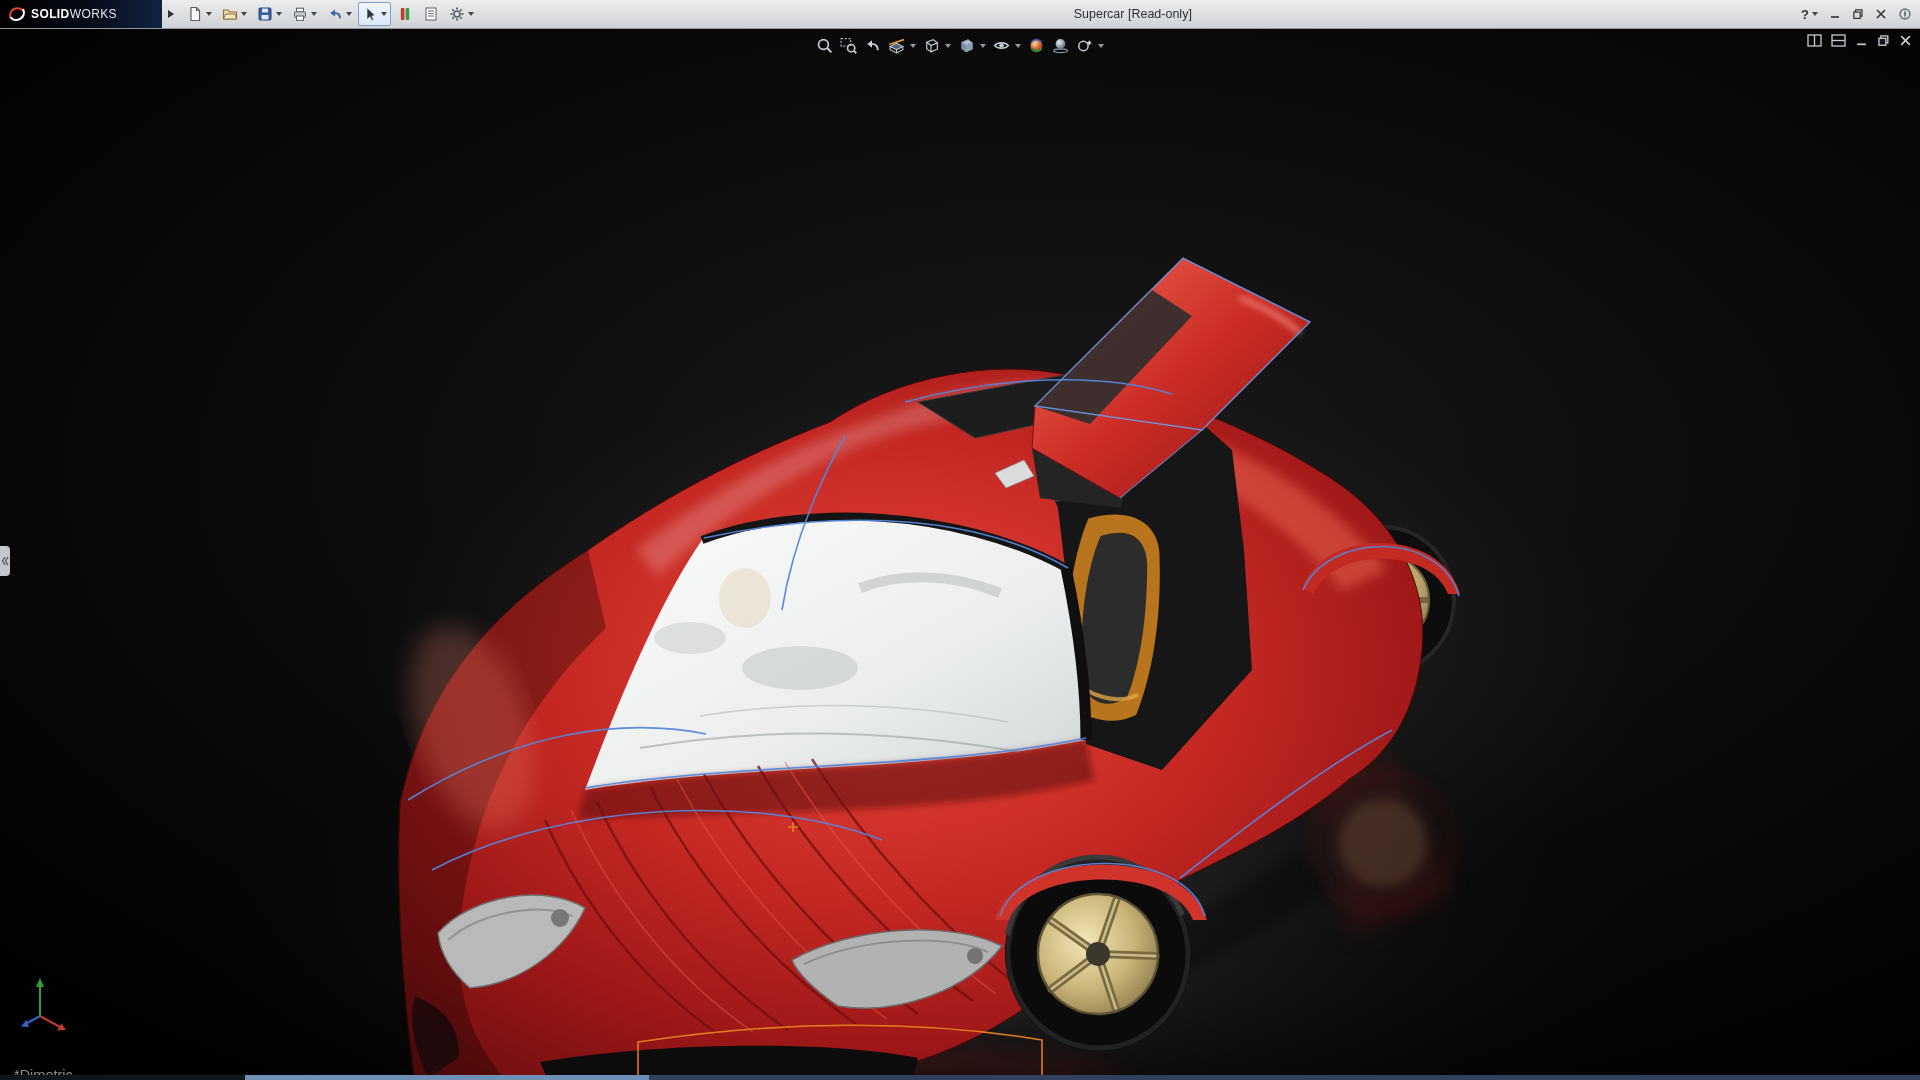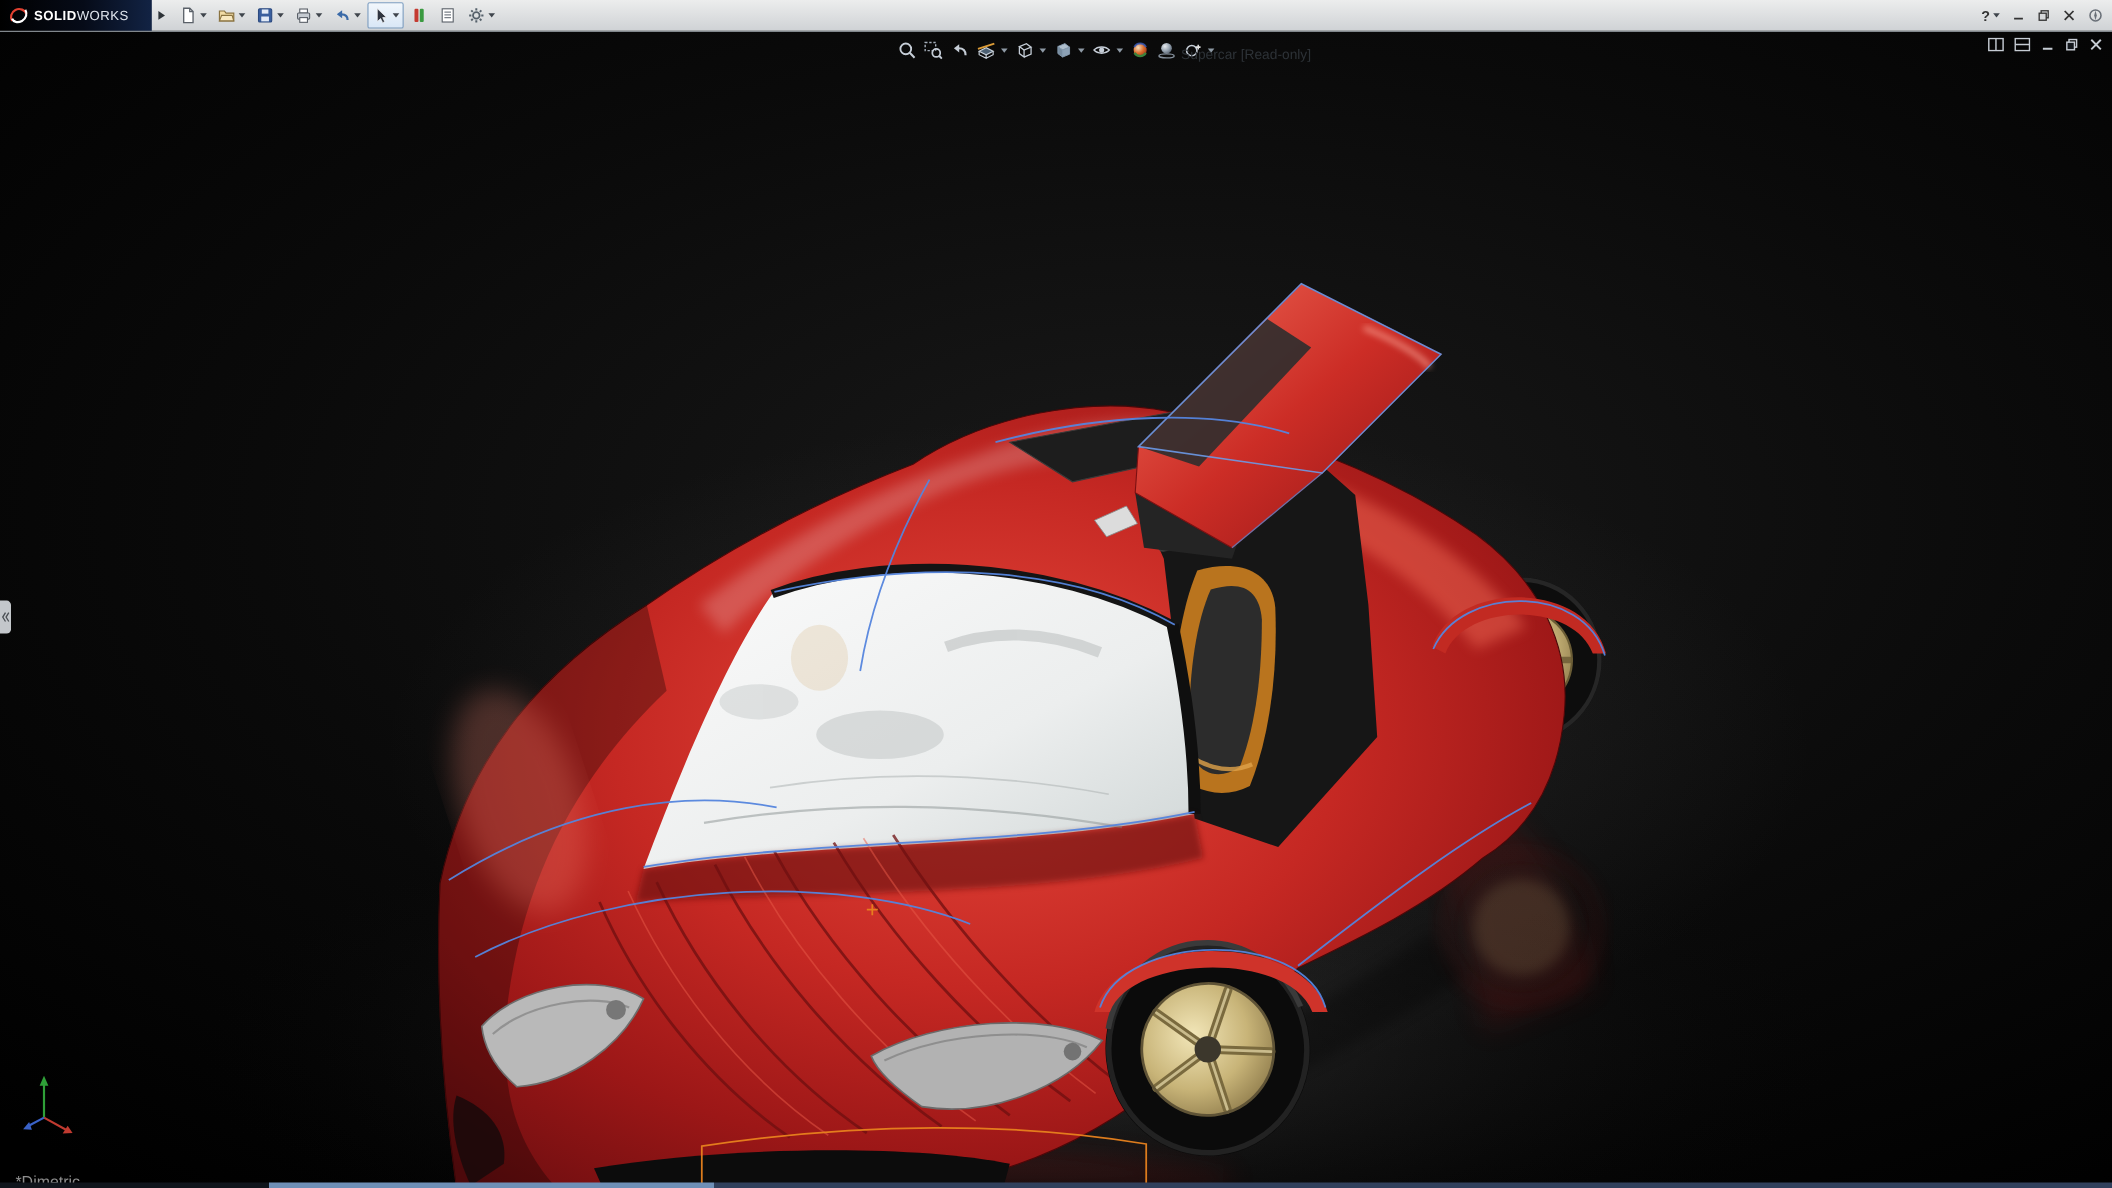--- a/index.html
+++ b/index.html
@@ -3,33 +3,33 @@
 <meta charset="utf-8">
 <style>
   html,body{margin:0;padding:0;background:#000;}
   body{width:1920px;height:1080px;position:relative;overflow:hidden;
        font-family:"Liberation Sans",sans-serif;-webkit-font-smoothing:antialiased;}
 
   
   .titlebar{position:absolute;top:0;left:0;right:0;height:28px;
     background:linear-gradient(#eceded,#cfd2d5);border-bottom:1px solid #8f969c;
     display:flex;align-items:center;z-index:20;}
-  .logo-block{height:28px;width:138px;display:flex;align-items:center;gap:5px;padding-left:8px;
+  .logo-block{height:28px;width:162px;display:flex;align-items:center;gap:5px;padding-left:8px;
     background:linear-gradient(90deg,#000 0%,#060b18 55%,#122344 100%);box-sizing:border-box;}
   .brand{color:#fff;font-size:12px;letter-spacing:.4px;white-space:nowrap;}
   .brand .bs{font-weight:bold;}
   .brand .bw{font-weight:normal;color:#dfe5ee;}
   .menu-flyout{width:14px;height:22px;display:flex;align-items:center;justify-content:center;margin:0 4px 0 2px;}
   .menu-flyout .tri{width:0;height:0;border-top:4px solid transparent;border-bottom:4px solid transparent;border-left:6px solid #2e3338;}
   .qat{display:flex;align-items:center;height:28px;}
   .qbtn{height:22px;display:flex;align-items:center;padding:0 3px;margin:0 1px;border:1px solid transparent;border-radius:2px;}
   .qbtn.active{border-color:#7fa0c4;background:linear-gradient(#f2f7fc,#d9e7f6);}
   .dd{width:0;height:0;border-left:3.5px solid transparent;border-right:3.5px solid transparent;border-top:4px solid #3f454c;margin-left:3px;}
   .title-text{position:absolute;left:59%;top:0;transform:translateX(-50%);line-height:28px;
-    font-size:12.5px;color:#2d3237;white-space:nowrap;margin-top:36px;}
+    font-size:12.5px;color:#2d3237;white-space:nowrap;}
   .tb-right{margin-left:auto;display:flex;align-items:center;gap:11px;padding-right:8px;}
   .tb-btn{display:flex;align-items:center;color:#333;font-size:13px;font-weight:bold;}
 
   
   .viewport{position:absolute;top:28px;left:0;width:1920px;height:1052px;
     background:
       radial-gradient(900px 420px at 52% 62%, rgba(88,88,88,.30), rgba(0,0,0,0) 72%),
       radial-gradient(1500px 780px at 55% 42%, #191919 0%, #0a0a0a 55%, #000 100%);
     overflow:hidden;}
   .car-svg{position:absolute;inset:0;width:1920px;height:1052px;display:block;}

